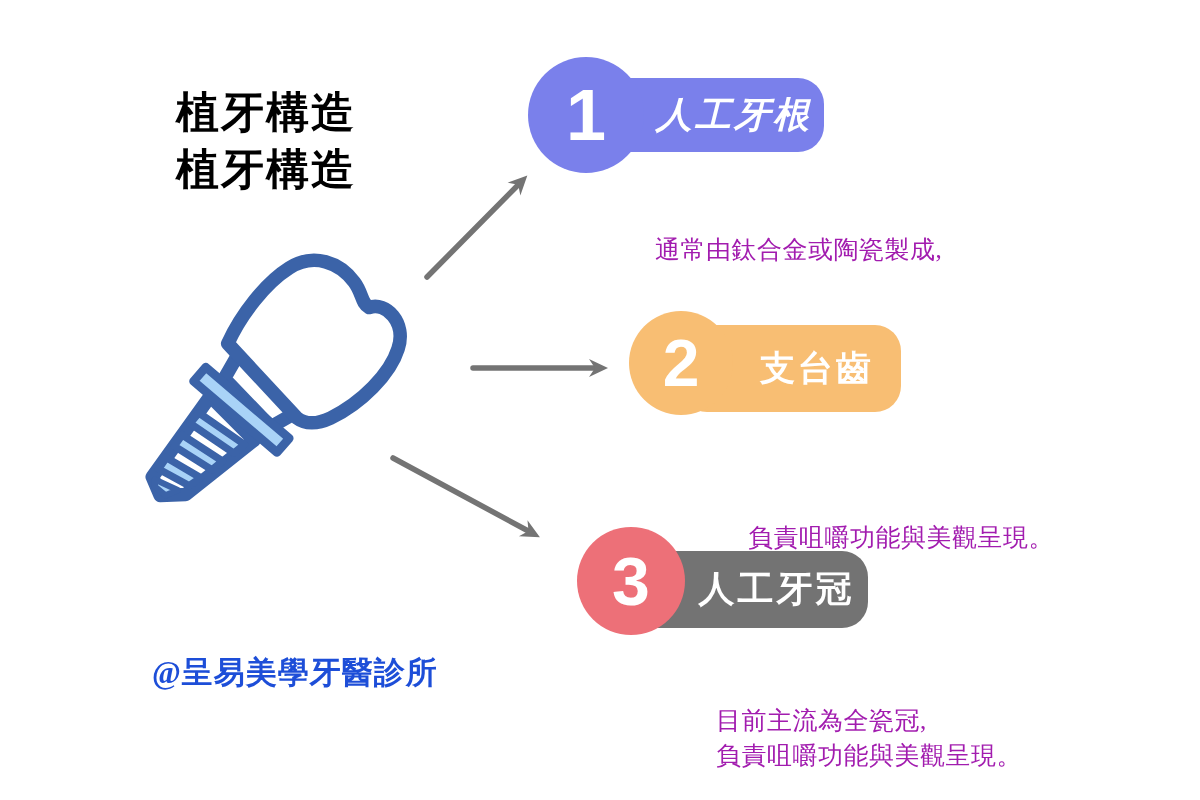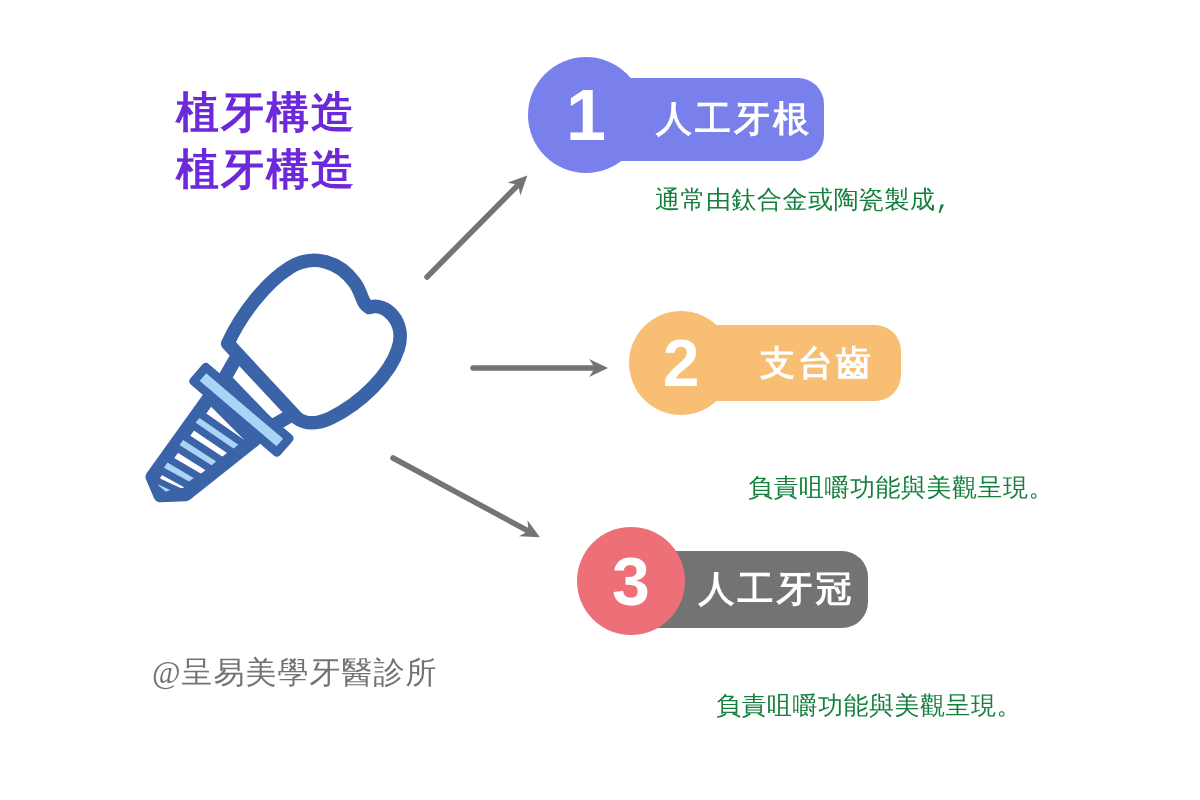--- a/index.html
+++ b/index.html
@@ -11,21 +11,21 @@
   body{ font-family: var(--serif); }
 
   .canvas{
     position:relative; width:1200px; height:800px; background:#ffffff; overflow:hidden;
   }
 
   
   .title{
     position:absolute; left:148px; top:84px; width:236px;
     text-align:center; font-family:var(--serif);
-    font-size:43px; font-weight:700; color:#6d28d9;
+    font-size:43px; font-weight:700; color:#000000;
     line-height:57px; letter-spacing:2px;
   }
 
   
   .implant-svg{ position:absolute; left:75px; top:225px; width:360px; height:360px; }
 
   
   .arrows-svg{ position:absolute; left:0; top:0; width:1200px; height:800px; pointer-events:none; }
 
   
@@ -41,51 +41,52 @@
   .pill .num{
     font-family:var(--sans); font-weight:700; color:#ffffff; line-height:1;
   }
   .pill .label{
     font-family:var(--serif); font-weight:700; color:#ffffff;
     letter-spacing:3px; white-space:nowrap;
   }
 
   .step1 .pill{ left:528px; top:57px;  width:304px; height:116px; }
   .step1 .circle{ width:116px; height:116px; }
-  .step1 .bar{ left:58px; right:8px; top:21px; height:83px; padding-left:58px; }
+  .step1 .bar{ left:58px; right:8px; top:21px; height:74px; padding-left:58px;font-style:italic; }
   .step1 .num{ font-size:72px; }
   .step1 .label{ font-size:36px; }
 
   .step2 .pill{ left:629px; top:311px; width:272px; height:104px; }
   .step2 .circle{ width:104px; height:104px; }
-  .step2 .bar{ left:52px; right:0; top:14px; height:76px; padding-left:52px; }
+  .step2 .bar{ left:52px; right:0; top:14px; height:87px; padding-left:52px; }
   .step2 .num{ font-size:66px; }
   .step2 .label{ font-size:35px; }
 
   .step3 .pill{ left:577px; top:527px; width:291px; height:108px; }
   .step3 .circle{ width:108px; height:108px; }
   .step3 .bar{ left:54px; right:0; top:24px; height:77px; padding-left:54px; }
   .step3 .num{ font-size:68px; }
   .step3 .label{ font-size:36px; }
 
   
   .desc{
-    position:absolute; font-family:Liberation Mono, monospace;
-    font-size:25px; line-height:35px; color:#15803d; letter-spacing:0.5px;
+    position:absolute; font-family:Liberation Serif, serif;
+    font-size:25px; line-height:35px; color:#a21caf; letter-spacing:0.5px;
     white-space:nowrap;
+    margin-top:48px;
   }
   .step1 .desc{ left:655px; top:184px; }
   .step2 .desc{ left:748px; top:437px; }
   .step3 .desc{ left:716px; top:655px; }
 
   
   .watermark{
     position:absolute; left:152px; top:652px;
-    font-family:var(--serif); font-size:31px; font-weight:400;
-    color:#737373; letter-spacing:1px;
+    font-family:var(--serif); font-size:31px; font-weight:700;
+    color:#1d4ed8; letter-spacing:1px;
   }
 </style>
 </head>
 <body>
 
 <div class="canvas" style="background: rgb(255, 255, 255);">
 
   <div class="title">
     <div>植牙構造</div>
     <div>植牙構造</div>
@@ -159,20 +160,20 @@
   <section class="step step3">
     <div class="pill">
       <div class="bar" style="background: #737373;">
         <span class="label">人工牙冠</span>
       </div>
       <div class="circle" style="background: rgb(237, 112, 120);">
         <span class="num">3</span>
       </div>
     </div>
     <p class="desc">
-      <br>
+      <span>目前主流為全瓷冠,</span><br>
       <span>負責咀嚼功能與美觀呈現。</span>
     </p>
   </section>
 
   <div class="watermark">@呈易美學牙醫診所</div>
 
 </div>
 
 </body></html>

